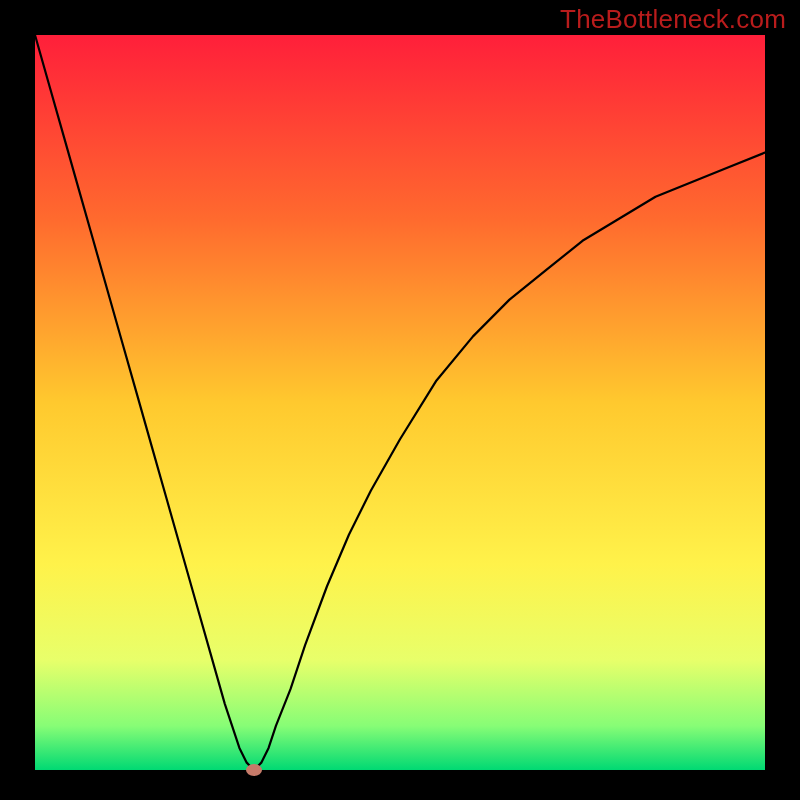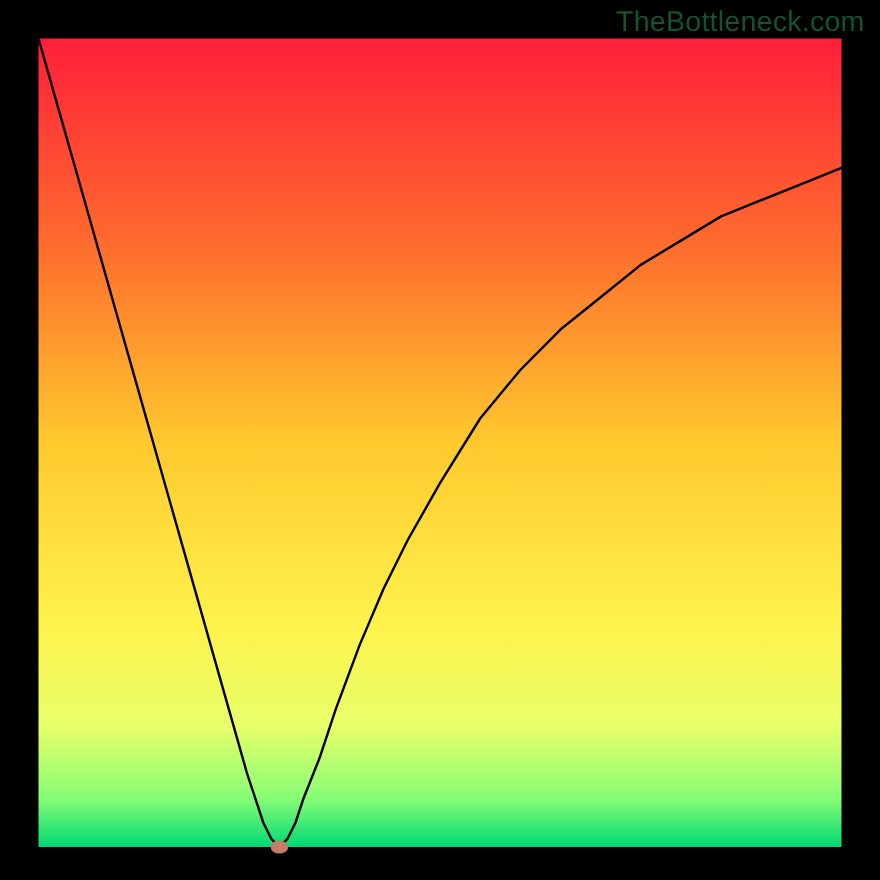--- a/index.html
+++ b/index.html
@@ -15,21 +15,21 @@
     position: relative;
     width: 800px;
     height: 800px;
   }
   .watermark {
     position: absolute;
     top: 4px;
     right: 14px;
     font-size: 26px;
     font-weight: 400;
-    color: #14532d;
+    color: #b91c1c;
     letter-spacing: 0.2px;
     z-index: 10;
   }
   svg {
     position: absolute;
     top: 0;
     left: 0;
   }
 </style>
 </head>

